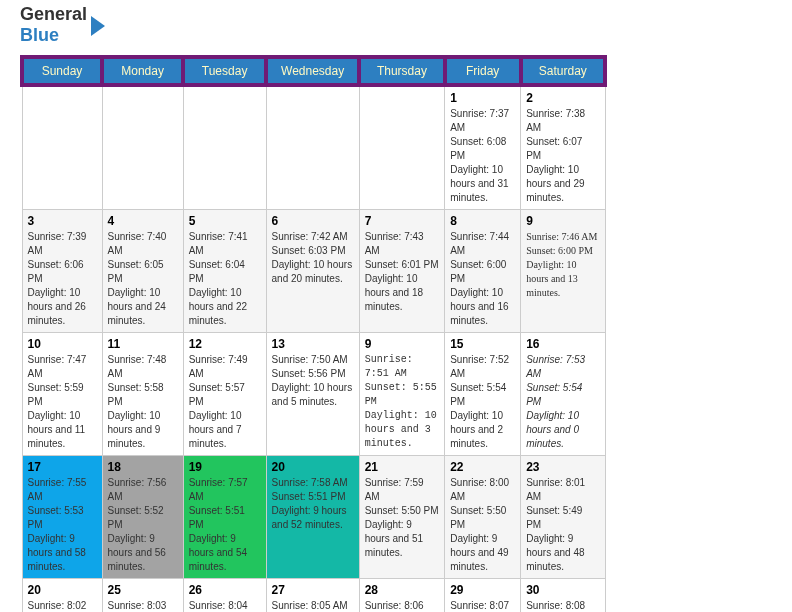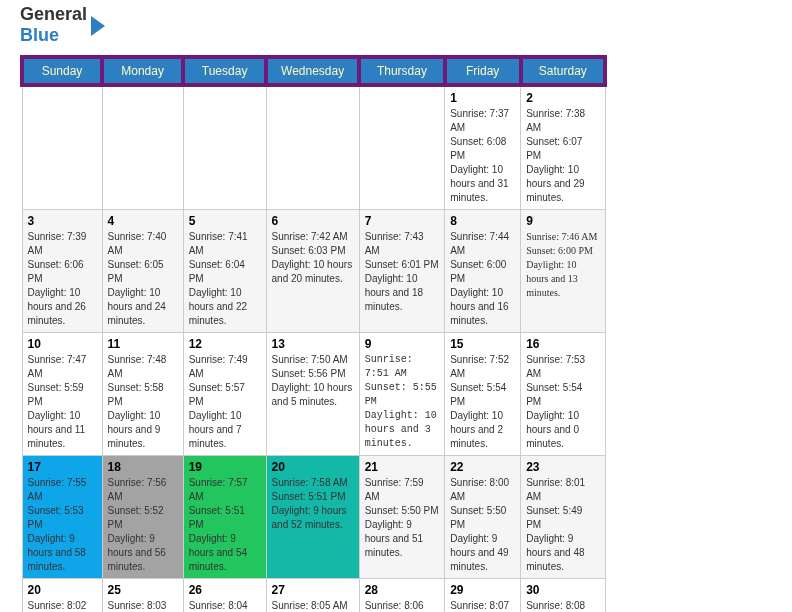--- a/index.html
+++ b/index.html
@@ -213,21 +213,21 @@
 Daylight: 10 hours and 3 minutes.</div>
           </td>
           <td>
             <span class="day-num">15</span>
             <div class="day-info" style="white-space: pre-line;">Sunrise: 7:52 AM
 Sunset: 5:54 PM
 Daylight: 10 hours and 2 minutes.</div>
           </td>
           <td>
             <span class="day-num">16</span>
-            <div class="day-info" style="white-space: pre-line;">Sunrise: 7:53 AM
+            <div class="day-info" style="white-space: pre-line; font-style: italic;">Sunrise: 7:53 AM
 Sunset: 5:54 PM
 Daylight: 10 hours and 0 minutes.</div>
           </td>
         </tr>
         <tr>
           <td style="background: #0ea5e9;">
             <span class="day-num">17</span>
             <div class="day-info" style="white-space: pre-line;">Sunrise: 7:55 AM
 Sunset: 5:53 PM
 Daylight: 9 hours and 58 minutes.</div>

